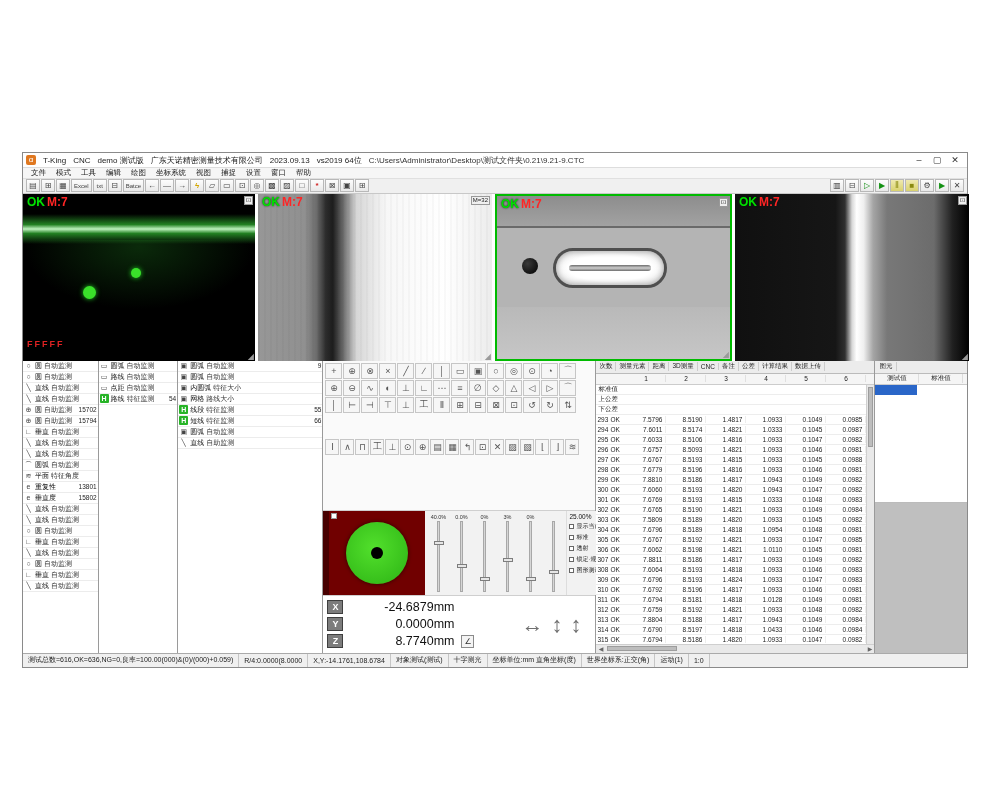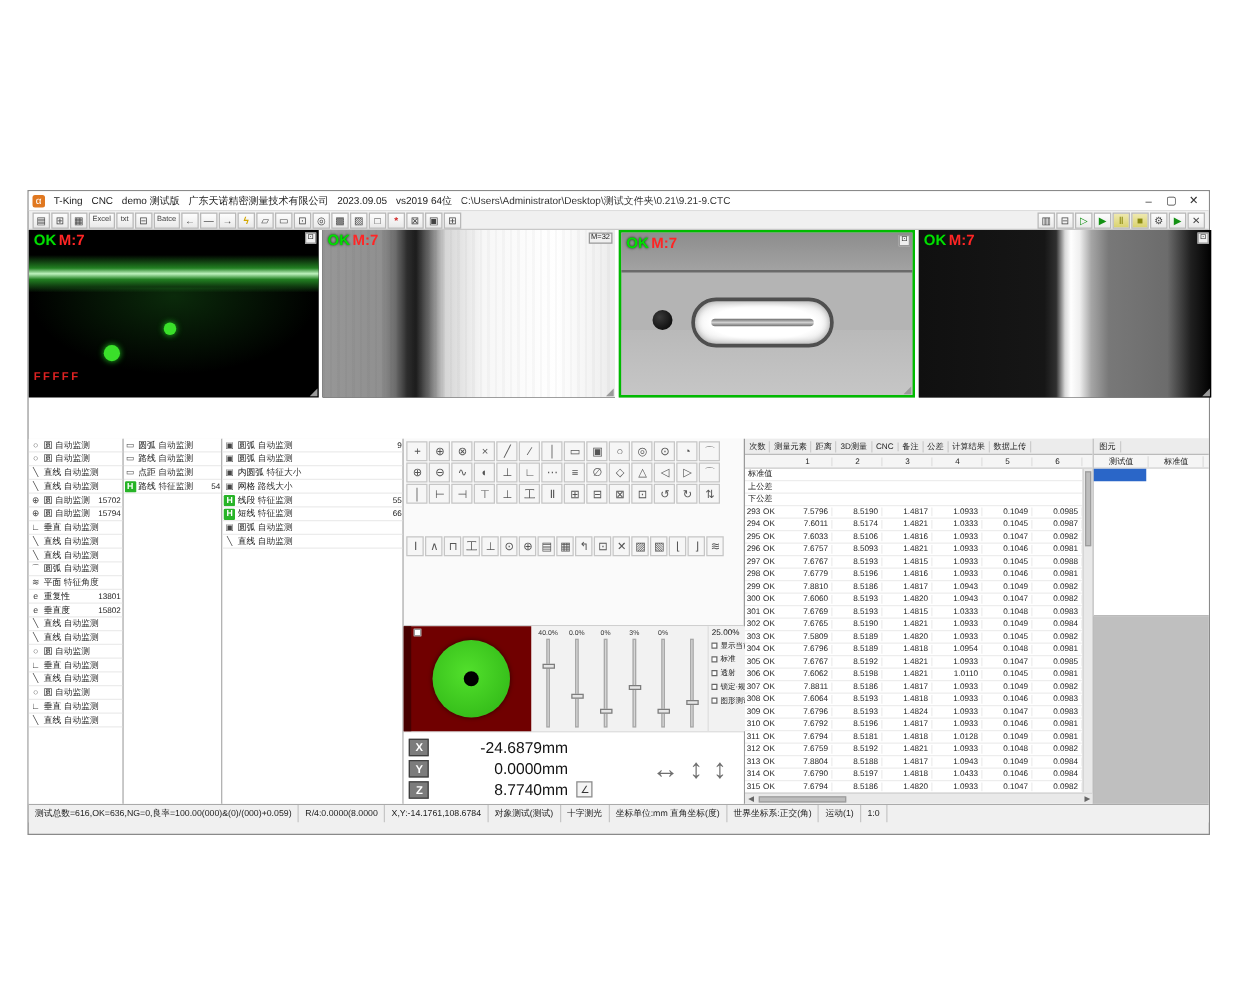--- a/index.html
+++ b/index.html
@@ -22,21 +22,21 @@
   .tbtn { min-width:14px; height:13px; border:1px solid #b8b8b8; background:linear-gradient(#fdfdfd,#e9e9e9); display:flex; align-items:center; justify-content:center; font-size:8px; color:#444; padding:0 1px; }
   .tbtn.txtb { font-size:6px; padding:0 2px; }
   .tbtn.c-yellow { color:#d4a700; font-weight:bold; }
   .tbtn.c-green { color:#149114; }
   .tbtn.c-olive { color:#8a8a10; background:linear-gradient(#efe9b0,#d9d26e); }
   .tbtn.c-red { color:#d02020; font-weight:bold; }
   .tspring { flex:1; }
 
   
   .cams { height:167px; display:flex; gap:3px; background:#ffffff; }
-  .cam { position:relative; overflow:hidden; background:#000; flex:none; height:134px; }
+  .cam { position:relative; overflow:hidden; background:#000; flex:none; height:167px; }
   .cam1 { width:232px; }
   .cam2 { width:234px; }
   .cam3 { width:237px; border:2px solid #00bb00; background:#b4b4b4; }
   .cam4 { width:234px; }
   .cam-status { position:absolute; top:1px; left:4px; font-size:12px; font-weight:bold; z-index:5; }
   .ok-txt { color:#00e000; text-shadow:0 0 2px #002200; }
   .mode-txt { color:#ff2525; margin-left:2px; }
   .cam-corner { position:absolute; top:2px; right:2px; z-index:5; font-size:6px; color:#222; background:#efefef; border:1px solid #999; padding:0 1px; line-height:7px; }
   .cam-grip { position:absolute; right:1px; bottom:0; color:#9a9a9a; font-size:8px; z-index:5; }
   
@@ -149,30 +149,44 @@
 <body>
 
 <div class="app">
 
   <div class="titlebar">
     <span class="logo">α</span>
     <span>T-King</span>
     <span>CNC</span>
     <span>demo 测试版</span>
     <span>广东天诺精密测量技术有限公司</span>
-    <span>2023.09.05</span>
+    <span>2023.09.13</span>
     <span>vs2019 64位</span>
     <span class="t-path">C:\Users\Administrator\Desktop\测试文件夹\0.21\9.21-9.CTC</span>
     <span class="winbtns">
       <span class="winbtn">–</span>
       <span class="winbtn">▢</span>
       <span class="winbtn">✕</span>
     </span>
   </div>
 
+  <div class="menubar">
+
+  <div class="mitem">文件</div>
+      <div class="mitem">模式</div>
+      <div class="mitem">工具</div>
+      <div class="mitem">编辑</div>
+      <div class="mitem">绘图</div>
+      <div class="mitem">坐标系统</div>
+      <div class="mitem">视图</div>
+      <div class="mitem">捕捉</div>
+      <div class="mitem">设置</div>
+      <div class="mitem">窗口</div>
+      <div class="mitem">帮助</div>
+    </div>
 
   <div class="toolbar">
     <span style="display:flex;gap:1px;align-items:center;">
 
     <div class="tbtn">▤</div>
         <div class="tbtn">⊞</div>
         <div class="tbtn">▦</div>
         <div class="tbtn txtb">Excel</div>
         <div class="tbtn txtb">txt</div>
         <div class="tbtn">⊟</div>

